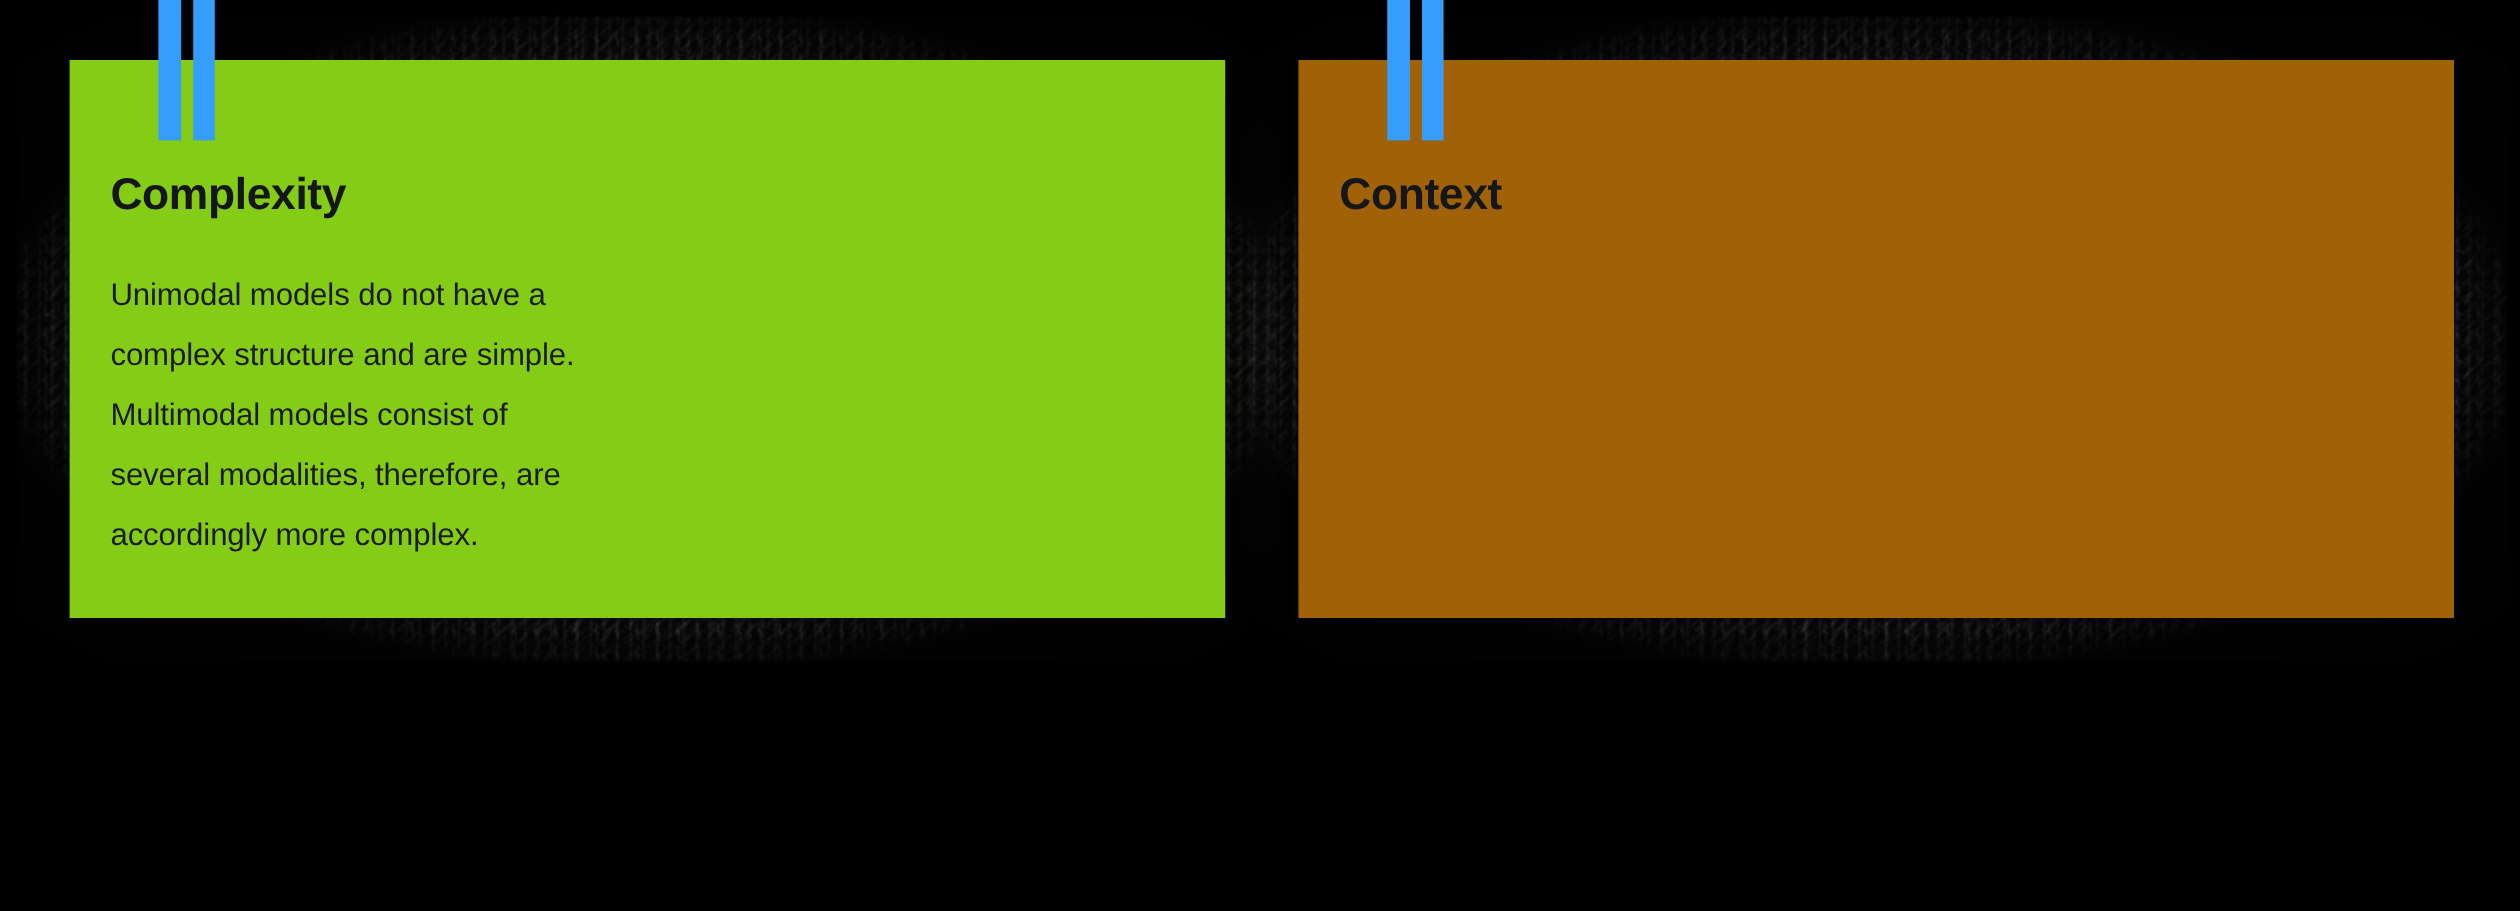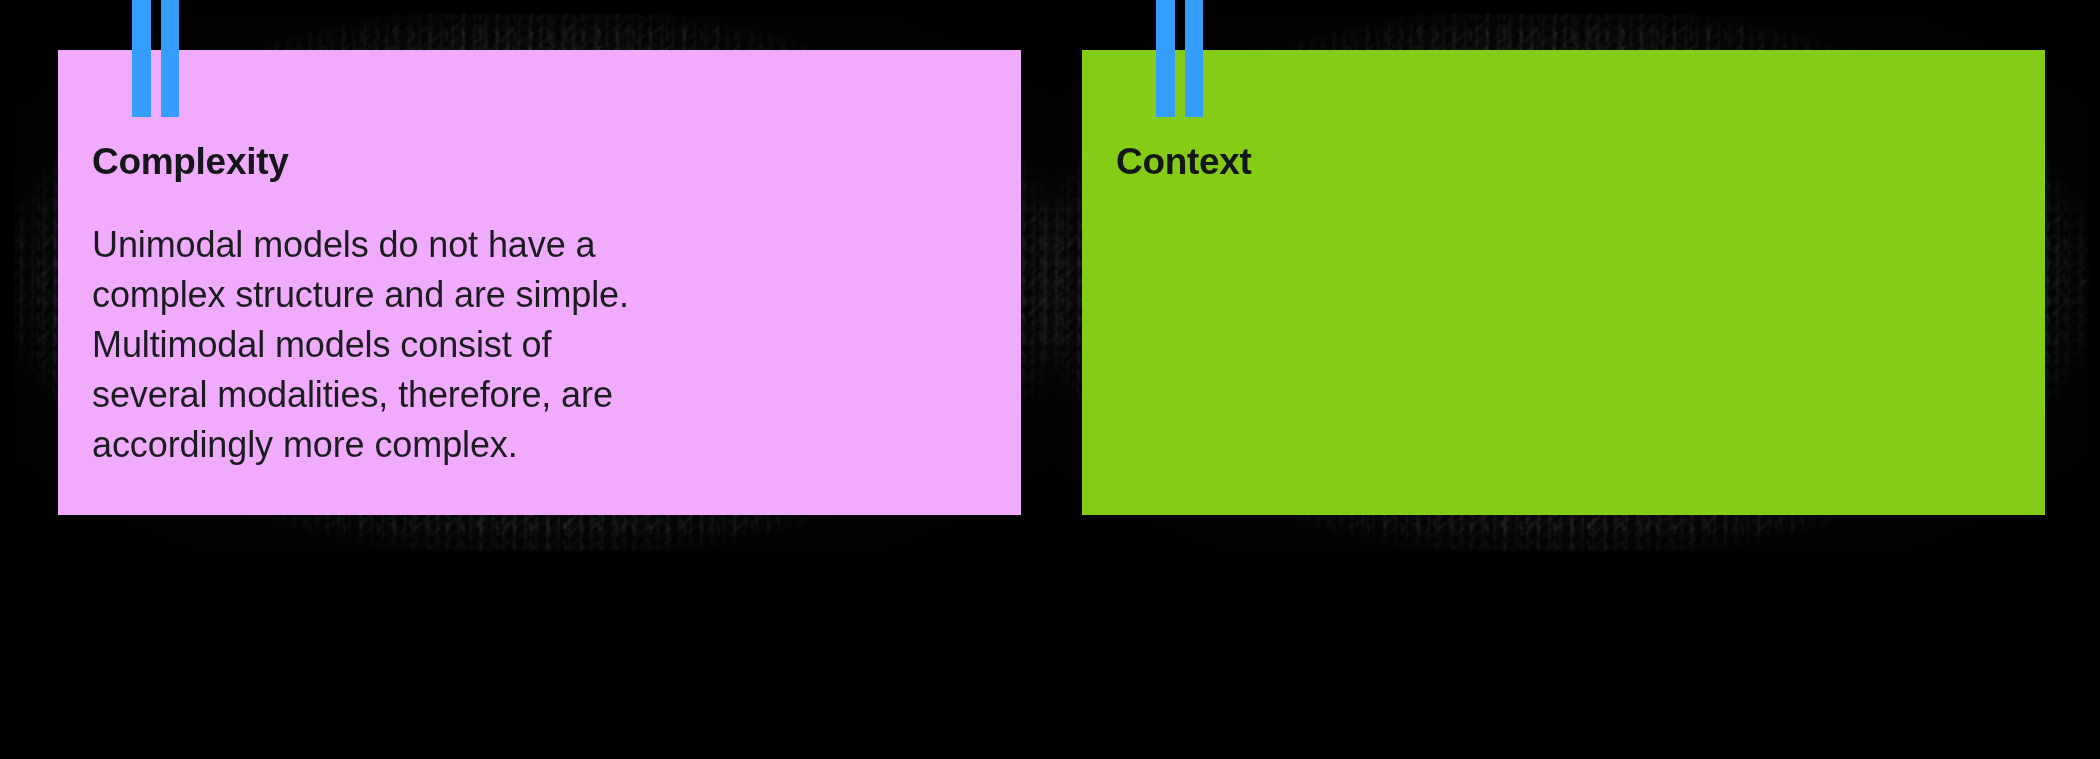--- a/index.html
+++ b/index.html
@@ -109,51 +109,51 @@
     line-height: 44px;
     font-weight: 700;
     letter-spacing: -0.3px;
     color: #15161a;
     white-space: pre;
   }
 
   .card-text {
     margin: 0;
     padding-top: 36px;
-    font-size: 36px;
+    font-size: 26px;
     line-height: 50px;
     font-weight: 400;
     letter-spacing: -0.1px;
     color: #1b1c20;
     white-space: pre-line;
   }
 </style>
 </head>
 <body style="background: rgb(0, 0, 0);">
 
 <div id="stage" style="background: rgb(0, 0, 0);">
 
   <div class="card-halo" style="left:14px; top:14px; width:1051px; height:537px;"></div>
 
-  <div class="card" style="left: 58px; top: 50px; width: 963px; height: 465px; background: #f0abfc;">
+  <div class="card" style="left: 58px; top: 50px; width: 963px; height: 465px; background: #84cc16;">
     <div class="card-body">
       <h2 class="card-title" style="color: rgb(21, 22, 26);">Complexity</h2>
       <p class="card-text" style="color: rgb(27, 28, 32);">Unimodal models do not have a
 complex structure and are simple.
 Multimodal models consist of
 several modalities, therefore, are
 accordingly more complex.</p>
     </div>
   </div>
   <span class="accent" style="left: 132px; top: 0px; width: 19px; height: 117px; background: rgb(53, 157, 251);"></span>
   <span class="accent" style="left: 161px; top: 0px; width: 18px; height: 117px; background: rgb(53, 157, 251);"></span>
 
   <div class="card-halo" style="left:1038px; top:14px; width:1051px; height:537px;"></div>
 
-  <div class="card" style="left: 1082px; top: 50px; width: 963px; height: 465px; background: #84cc16;">
+  <div class="card" style="left: 1082px; top: 50px; width: 963px; height: 465px; background: #a16207;">
     <div class="card-body">
       <h2 class="card-title" style="color: rgb(21, 22, 26);">Context</h2>
     </div>
   </div>
   <span class="accent" style="left: 1156px; top: 0px; width: 19px; height: 117px; background: rgb(53, 157, 251);"></span>
   <span class="accent" style="left: 1185px; top: 0px; width: 18px; height: 117px; background: rgb(53, 157, 251);"></span>
 
 </div>
 
 </body></html>

